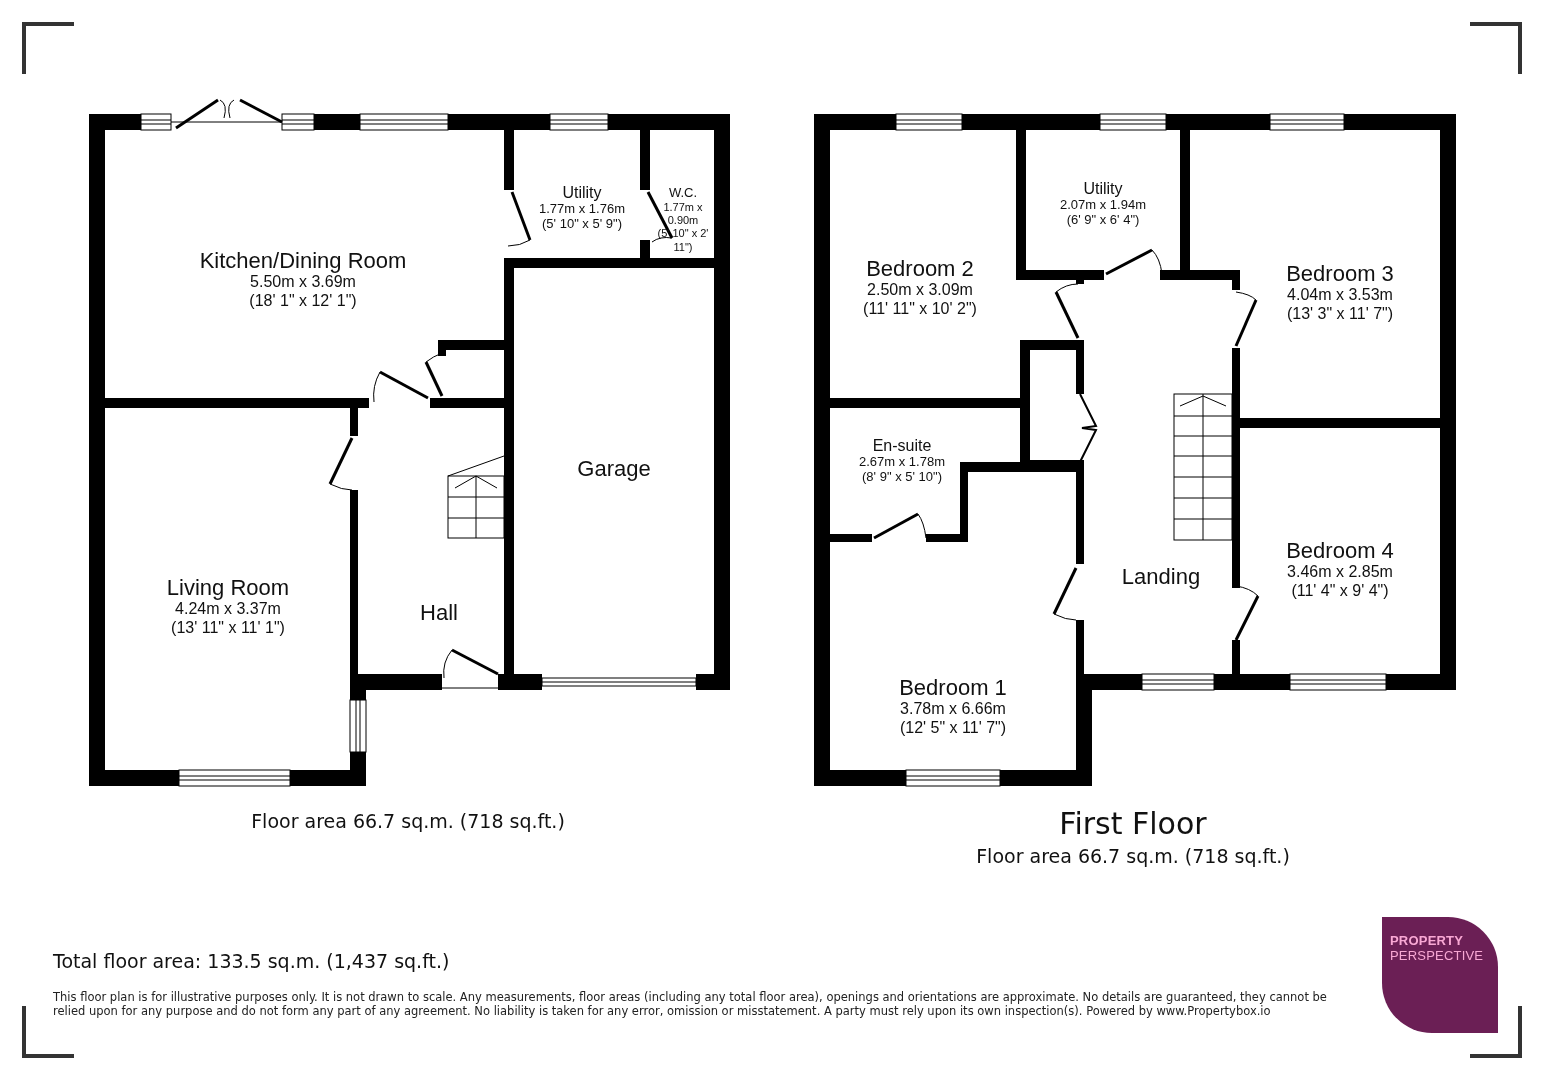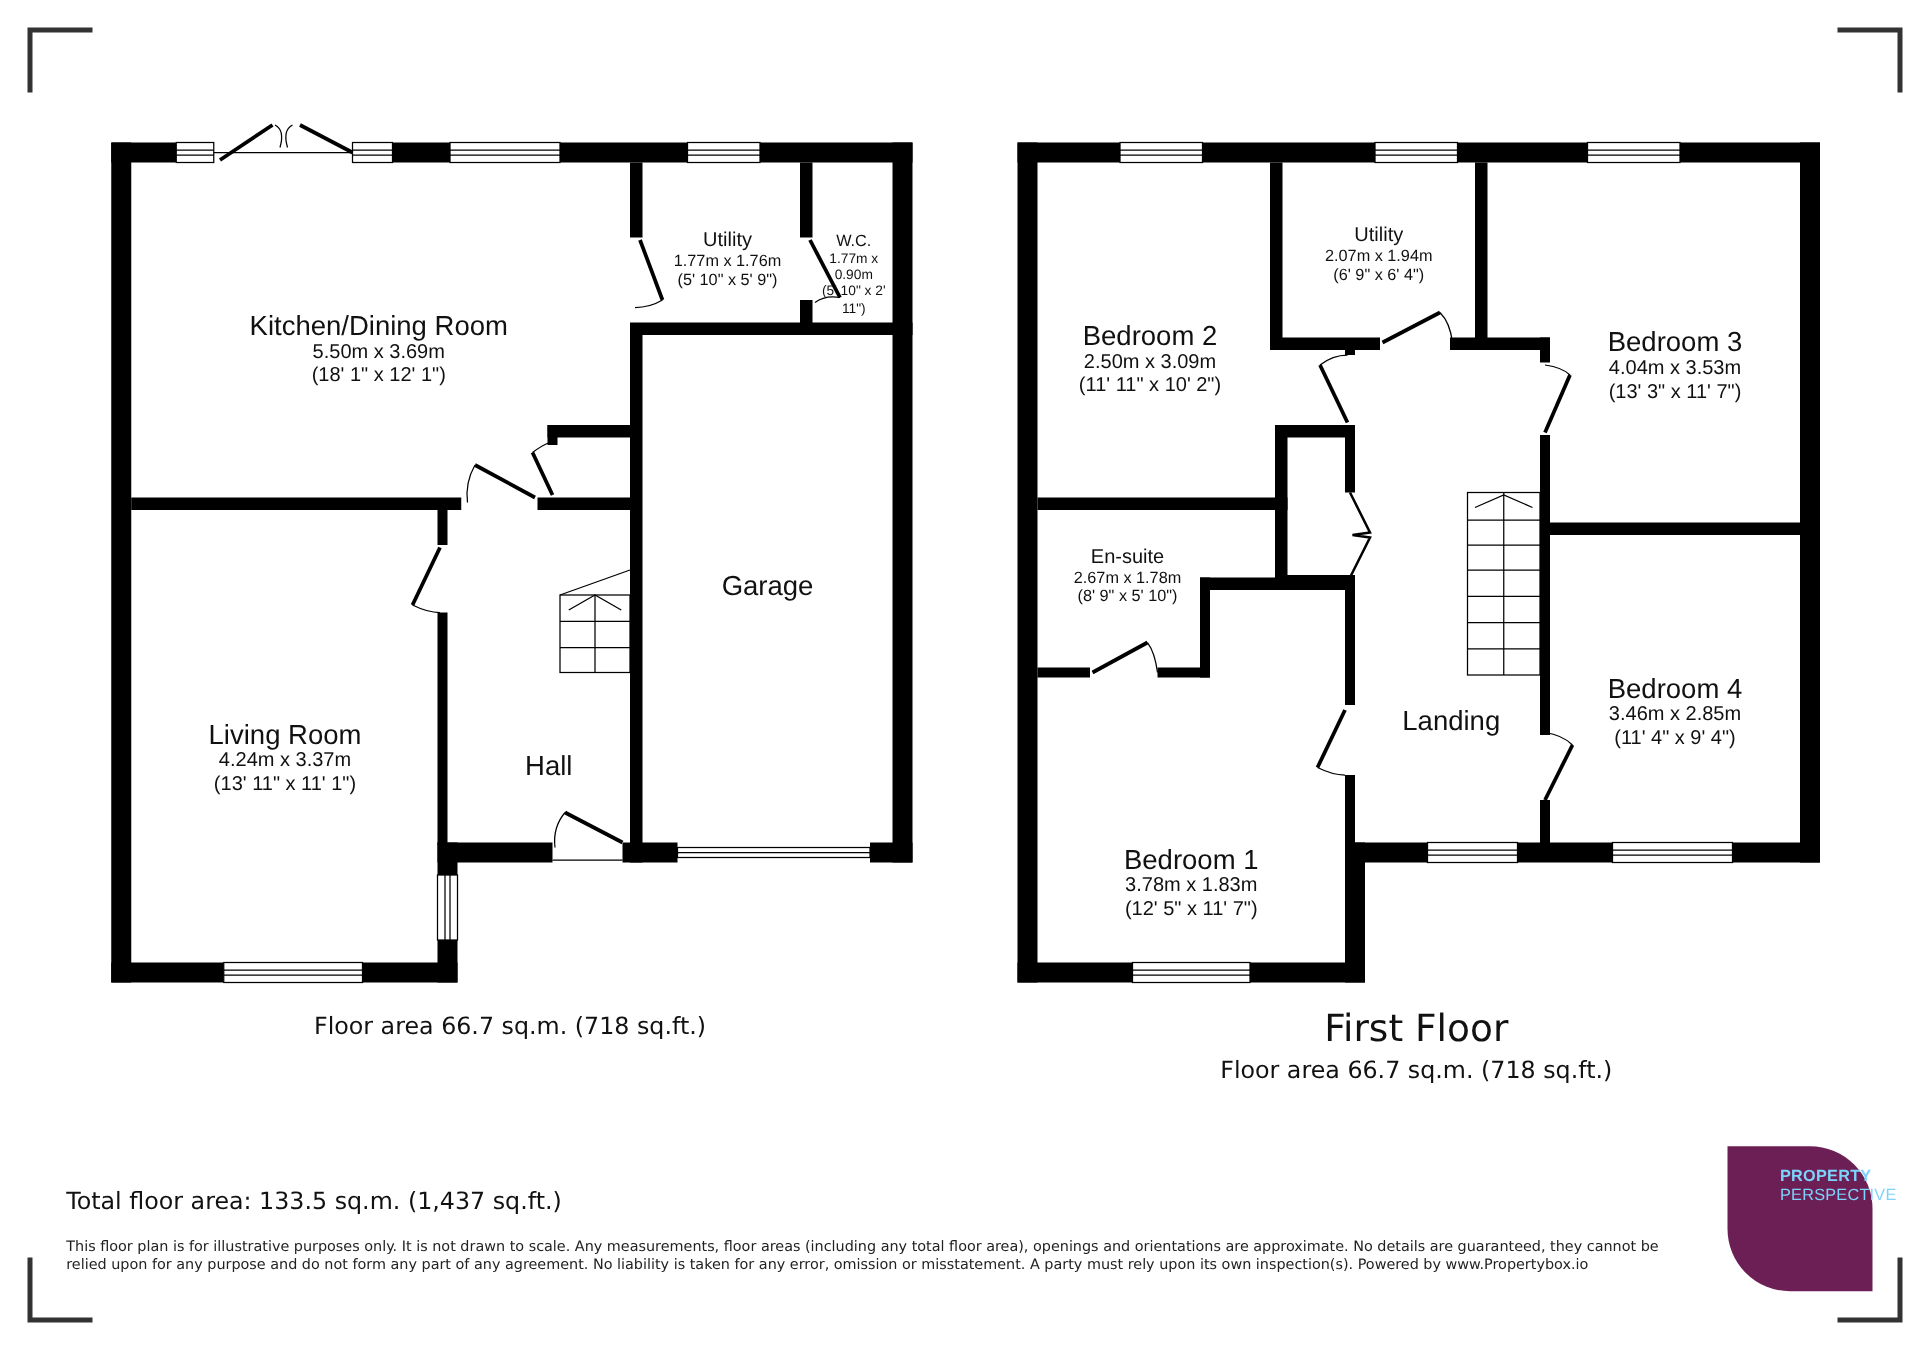--- a/index.html
+++ b/index.html
@@ -11,21 +11,21 @@
   .small .room-name { font-size:16px; }
   .small .room-dim { font-size:13px; }
   .tiny .room-name { font-size:13px; }
   .tiny .room-dim { font-size:11px; line-height:1.2; white-space:normal; width:62px; }
   .floor-title { position:absolute; transform:translateX(-50%); text-align:center; white-space:nowrap; font-family:"DejaVu Sans", sans-serif; }
   .floor-title .t { font-size:30px; }
   .floor-title .a { font-size:19px; margin-top:4px; }
   .total { position:absolute; left:53px; top:950px; font-family:"DejaVu Sans", sans-serif; font-size:19px; }
   .disclaimer { position:absolute; left:53px; top:990px; width:1290px; font-family:"DejaVu Sans", sans-serif; font-size:11.5px; line-height:14px; color:#222; }
   .logo { position:absolute; left:1382px; top:917px; width:116px; height:116px; background:#6b1f55; border-radius:0 50px 0 50px; }
-  .logo .l1, .logo .l2 { position:absolute; left:8px; font-size:13px; color:#7dd3fc; letter-spacing:0.2px;margin-left:34px; }
+  .logo .l1, .logo .l2 { position:absolute; left:8px; font-size:13px; color:#f9a8d4; letter-spacing:0.2px; }
   .logo .l1 { top:16px; font-weight:bold; }
   .logo .l2 { top:31px; }
 </style>
 </head>
 <body>
 
 <svg class="plan" width="1544" height="1080" viewBox="0 0 1544 1080" xmlns="http://www.w3.org/2000/svg">
 
   <g stroke="#333" stroke-width="4" fill="none">
     <polyline points="24,74 24,24 74,24"></polyline>
@@ -277,21 +277,21 @@
 <div class="lbl" style="left:1161px; top:564px;">
   <div class="room-name">Landing</div>
 </div>
 <div class="lbl" style="left:1340px; top:538px;">
   <div class="room-name">Bedroom 4</div>
   <div class="room-dim">3.46m x 2.85m</div>
   <div class="room-dim">(11' 4" x 9' 4")</div>
 </div>
 <div class="lbl" style="left:953px; top:643px;margin-top:32px;">
   <div class="room-name">Bedroom 1</div>
-  <div class="room-dim">3.78m x 1.83m</div>
+  <div class="room-dim">3.78m x 6.66m</div>
   <div class="room-dim">(12' 5" x 11' 7")</div>
 </div>
 
 <div class="floor-title" style="left:408px; top:806px;">
   <div class="a">Floor area 66.7 sq.m. (718 sq.ft.)</div>
 </div>
 <div class="floor-title" style="left:1133px; top:806px;">
   <div class="t">First Floor</div>
   <div class="a">Floor area 66.7 sq.m. (718 sq.ft.)</div>
 </div>

